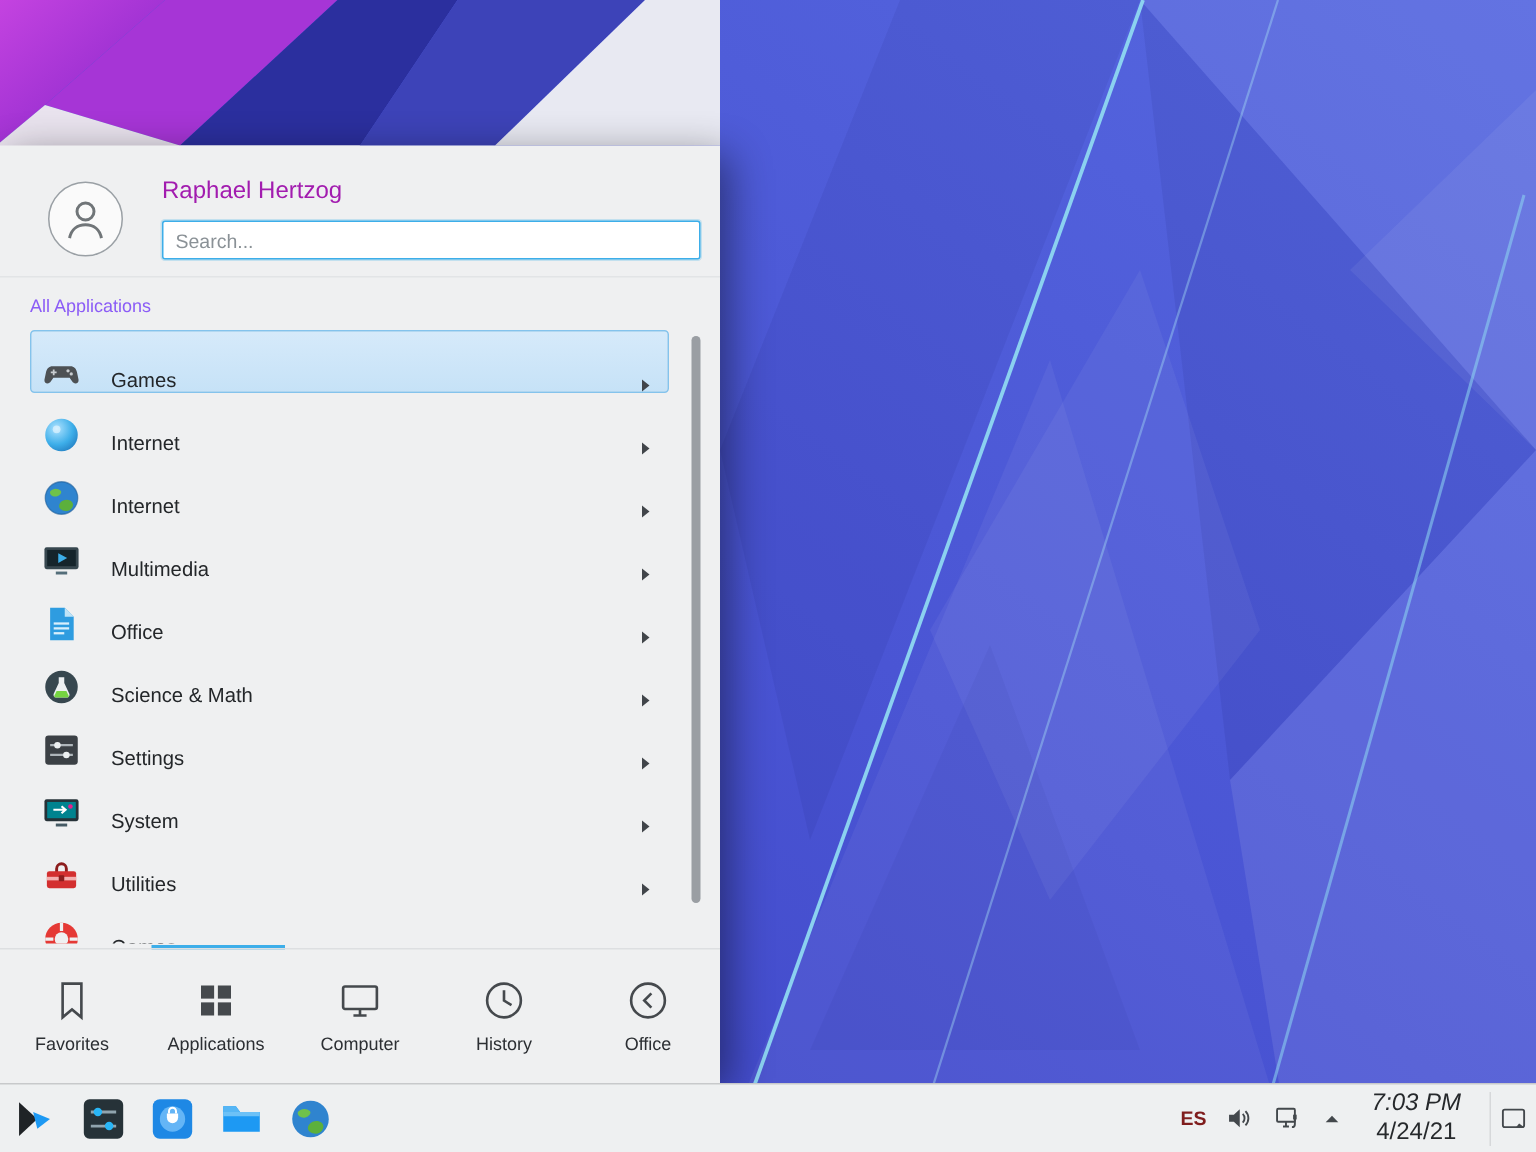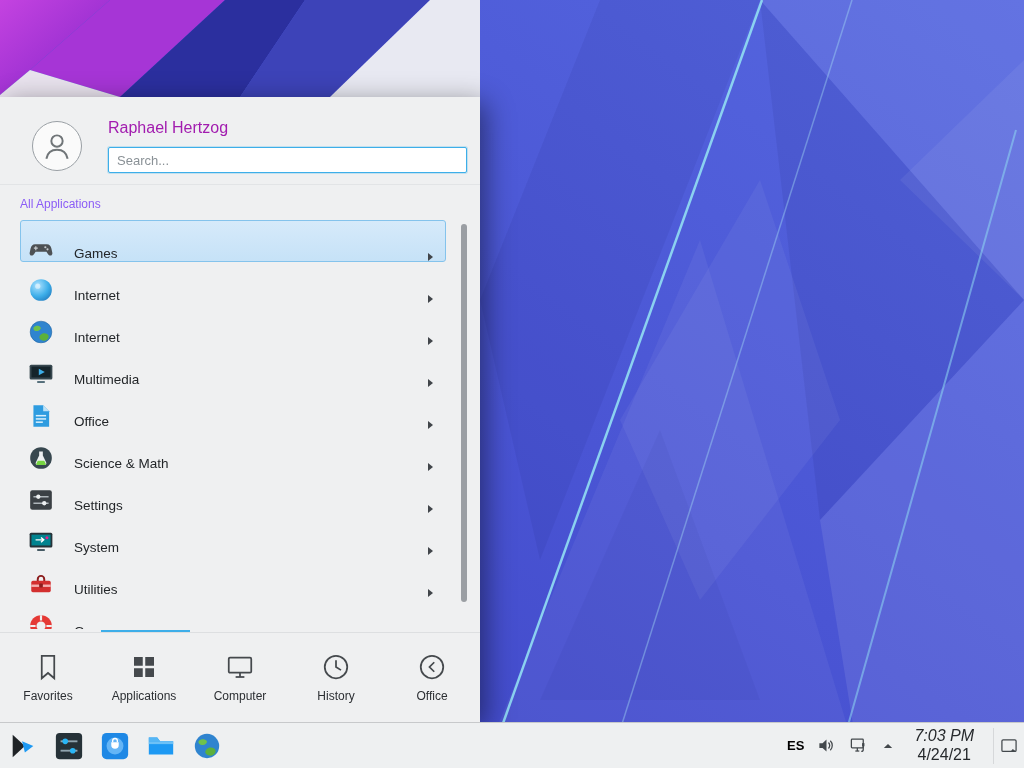--- a/index.html
+++ b/index.html
@@ -37,21 +37,21 @@
   .ktab { flex:1; display:flex; flex-direction:column; align-items:center; justify-content:center; gap:7px; cursor:default;text-align:center; }
   .ktab svg { width:30px; height:30px; }
   .ktab .tlbl { font-size:12px; color:#2c2f33; }
 
   
   .taskbar { position:absolute; left:0; bottom:0; width:1024px; height:46px; background:#eef0f1;
              border-top:1px solid #c7c9cb; display:flex; align-items:center; padding:0 5px 0 6px; }
   .tb-icon { width:34px; height:34px; display:flex; align-items:center; justify-content:center; margin-right:12px; border-radius:3px; }
   .tb-icon svg { width:30px; height:30px; }
   .tray { margin-left:auto; display:flex; align-items:center; gap:13px; }
-  .kbd-layout { font-size:13px; font-weight:bold; color:#000000; }
+  .kbd-layout { font-size:13px; font-weight:bold; color:#7f1d1d; }
   .tray-ico svg { width:19px; height:19px; display:block; }
   .caret svg { width:14px; height:14px; display:block; }
   .clock { display:flex; flex-direction:column; align-items:center; line-height:1.15; margin:0 6px; }
   .clock .time { font-size:16px; color:#26292c;font-style:italic; }
   .clock .date { font-size:16px; color:#26292c; }
   .show-desktop { width:26px; height:36px; display:flex; align-items:center; justify-content:center; border-left:1px solid #d6d8da; padding-left:5px; }
   .show-desktop svg { width:20px; height:20px; }
 </style>
 </head>
 <body>

